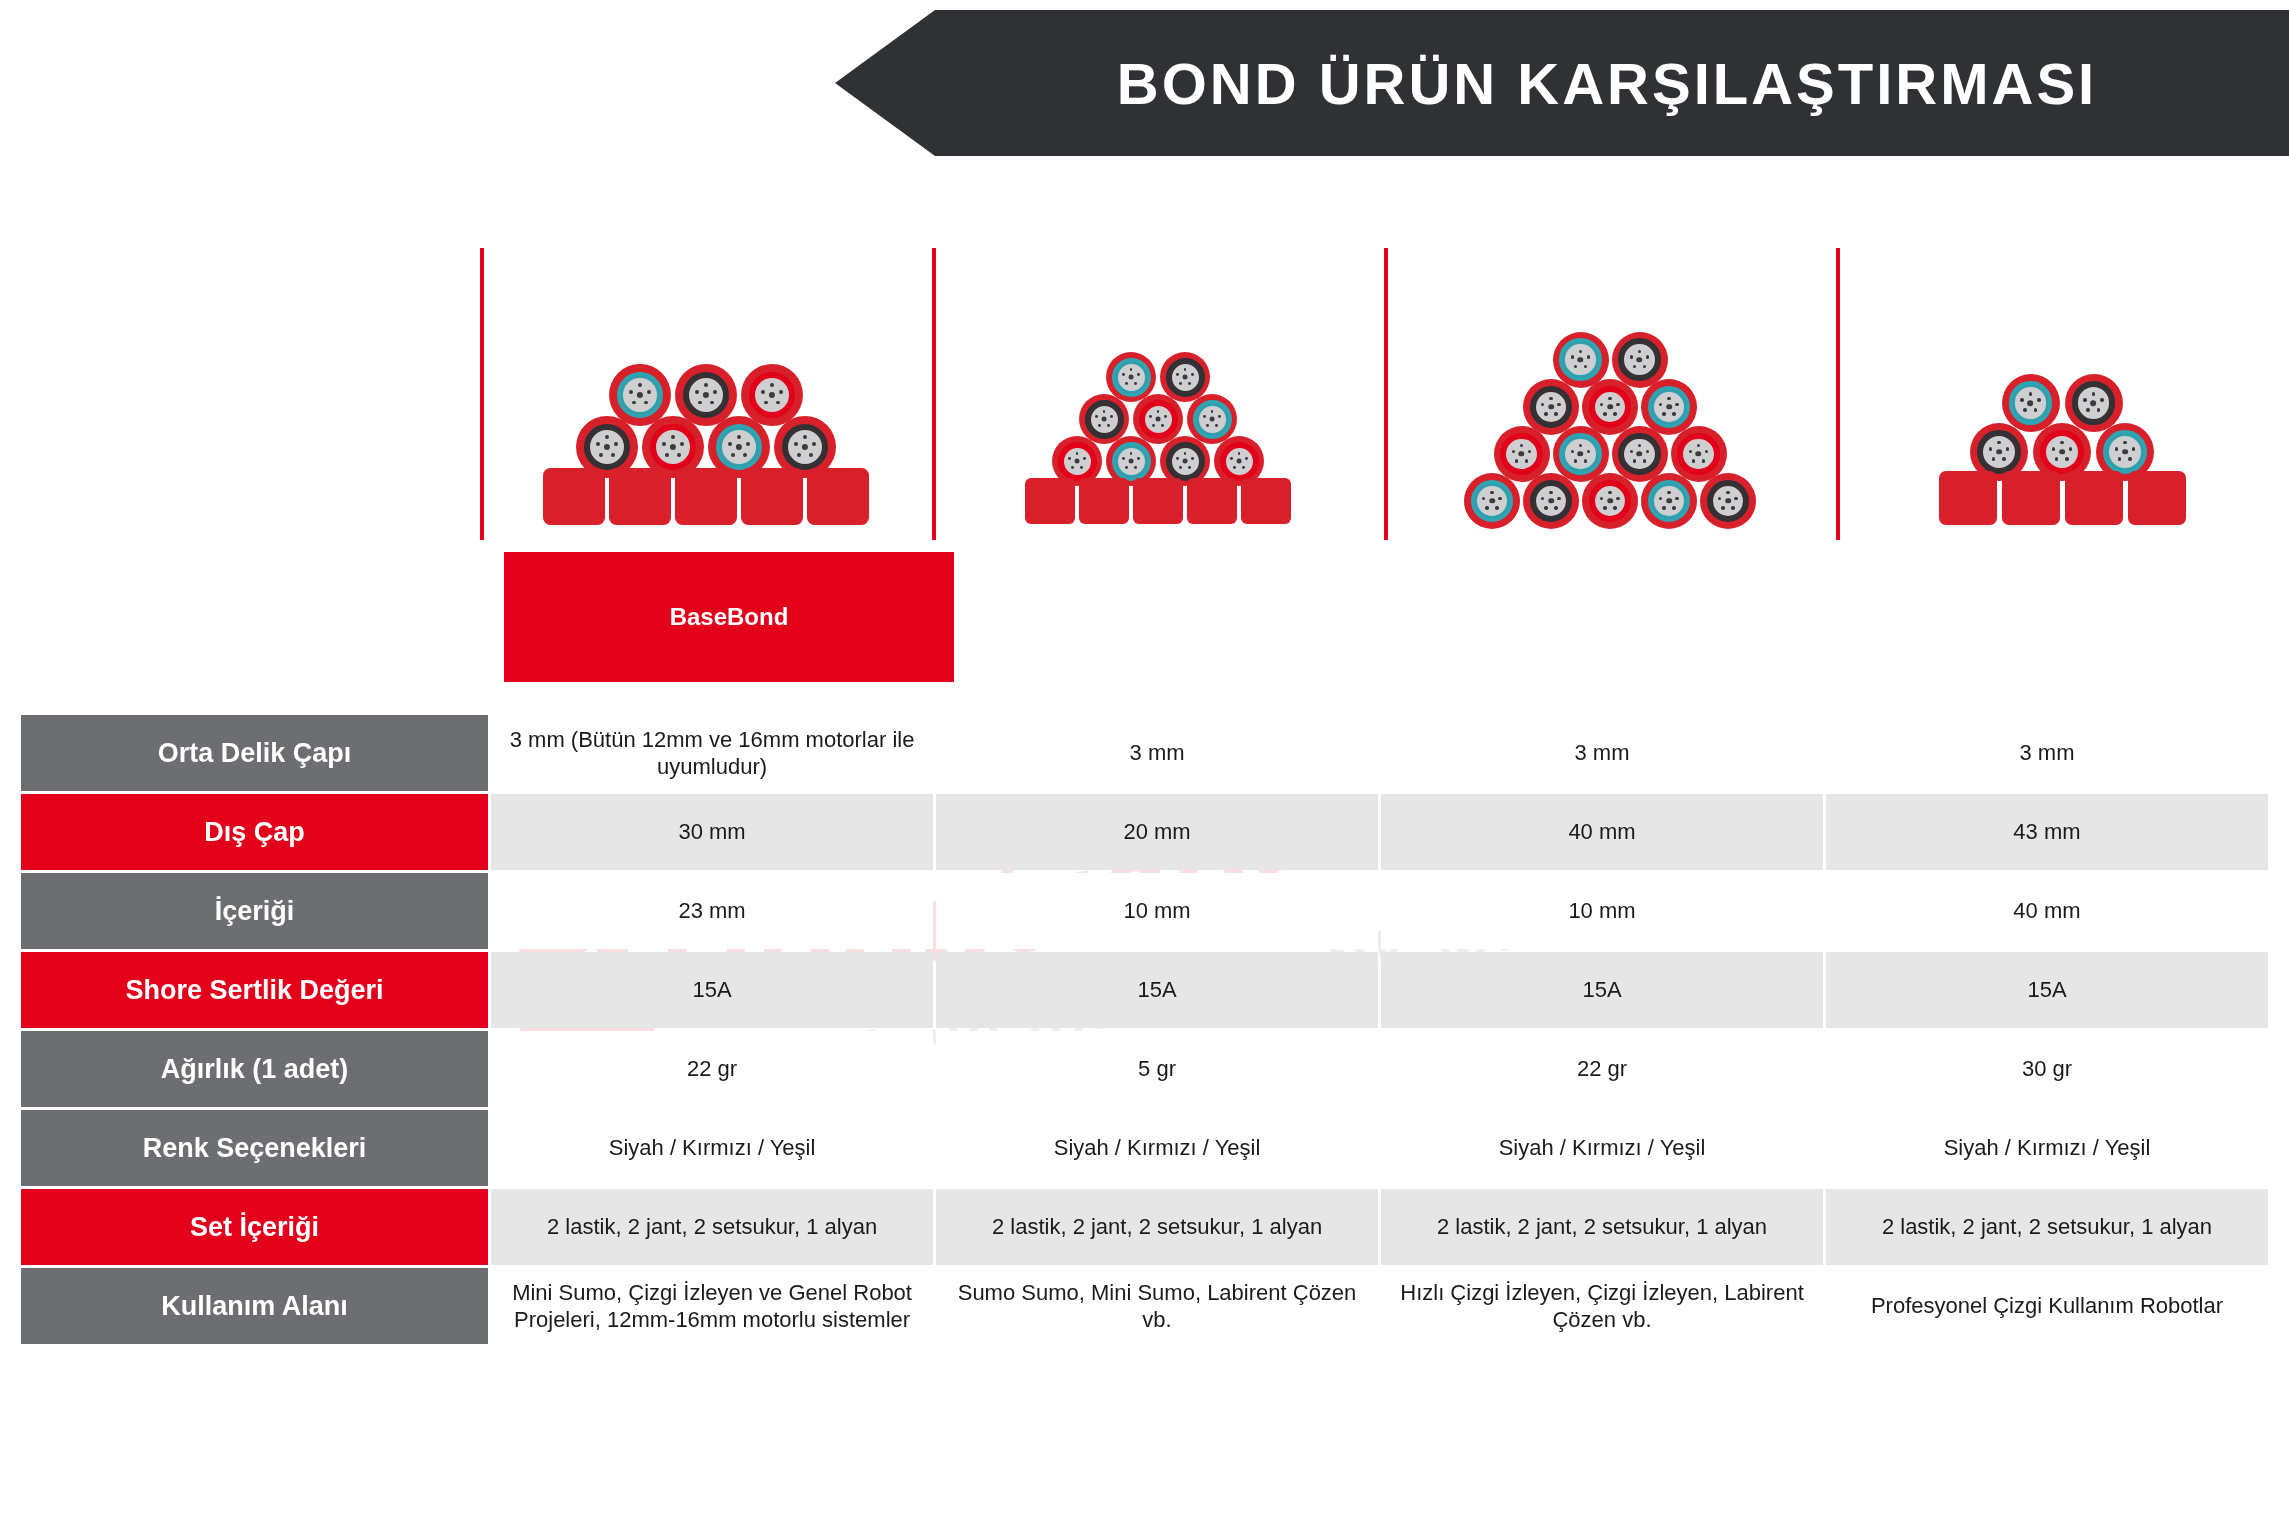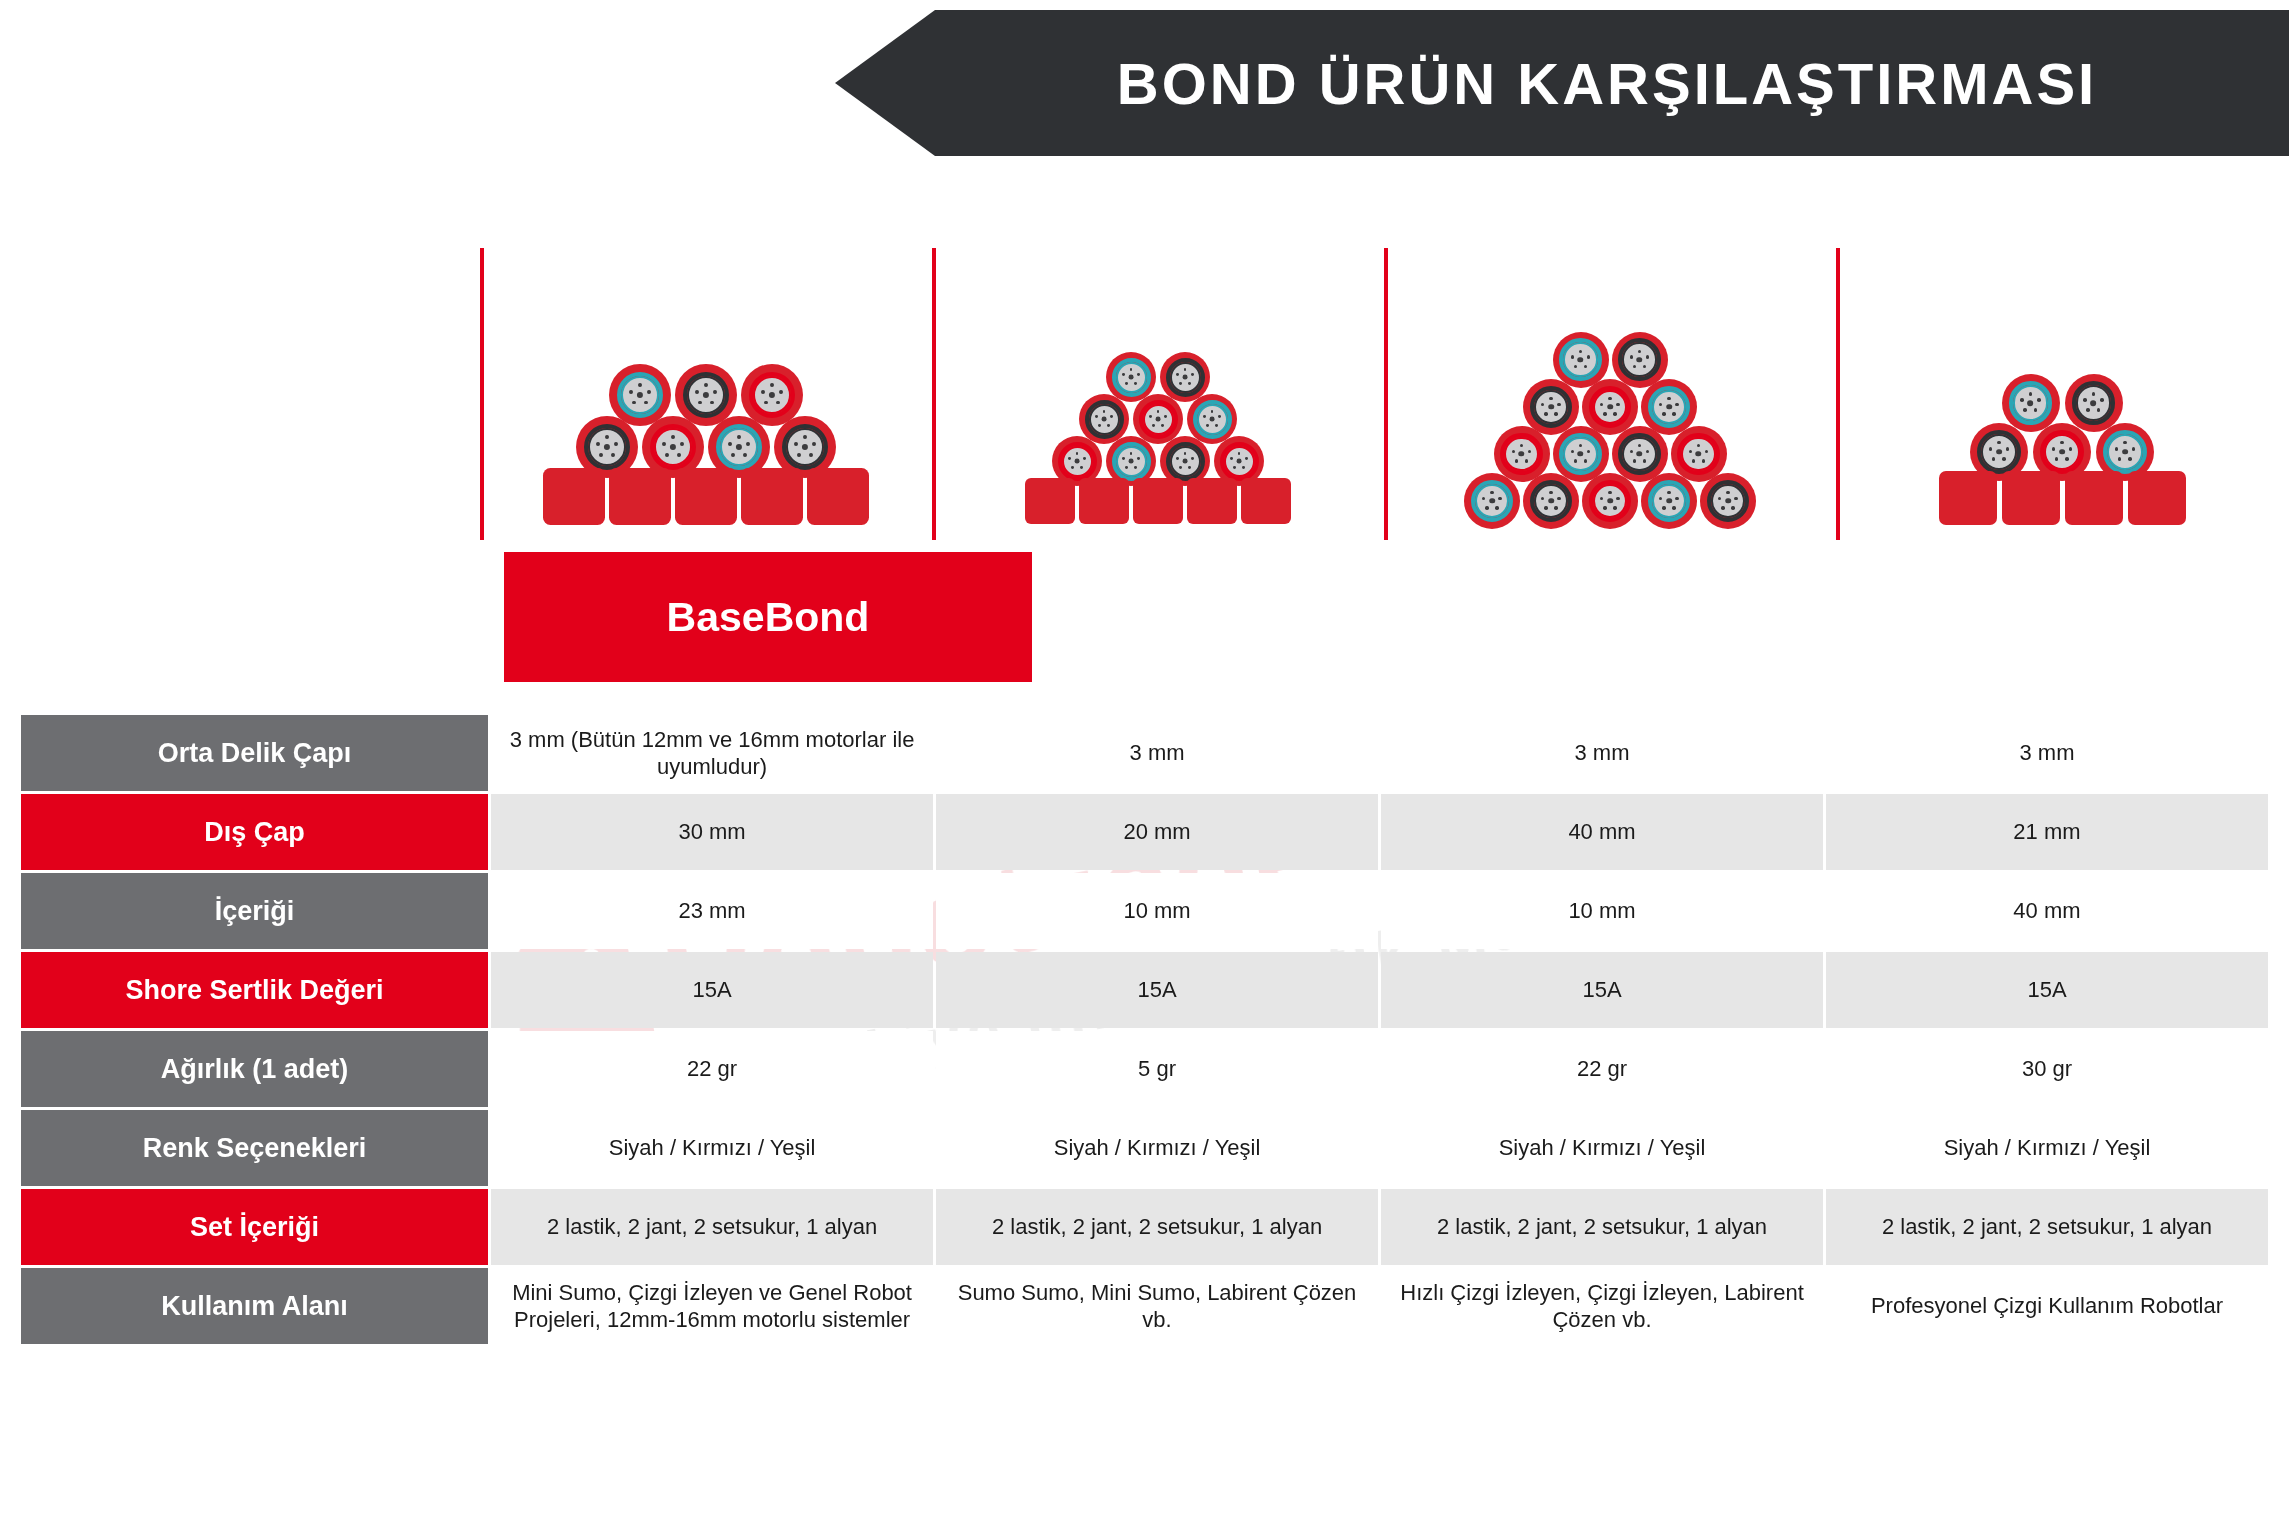--- a/index.html
+++ b/index.html
@@ -115,28 +115,28 @@
   
   .names {
     position: absolute;
     left: 504px;
     top: 552px;
     width: 1785px;
     height: 130px;
     display: flex;
   }
   .name-cell {
-    width: 528px;
+    width: 450px;
     margin-right: 10px;
     background: #e2001a;
     color: #fff;
     display: flex;
     align-items: center;
     justify-content: center;
-    font-size: 41px;
+    font-size: 24px;
     font-weight: bold;
   }
   .name-cell:last-child { margin-right: 0; }
 
   
   table.compare {
     position: absolute;
     left: 18px;
     top: 712px;
     width: 2253px;
@@ -701,21 +701,21 @@
         <td class="val val-white">3 mm (Bütün 12mm ve 16mm motorlar ile uyumludur)</td>
         <td class="val val-white">3 mm</td>
         <td class="val val-white">3 mm</td>
         <td class="val val-white">3 mm</td>
       </tr>
       <tr class="row">
         <td class="rowlabel lab-red">Dış Çap</td>
         <td class="val val-grey">30 mm</td>
         <td class="val val-grey">20 mm</td>
         <td class="val val-grey">40 mm</td>
-        <td class="val val-grey">21 mm</td>
+        <td class="val val-grey">43 mm</td>
       </tr>
       <tr class="row">
         <td class="rowlabel lab-grey">İçeriği</td>
         <td class="val val-white">23 mm</td>
         <td class="val val-white">10 mm</td>
         <td class="val val-white">10 mm</td>
         <td class="val val-white">40 mm</td>
       </tr>
       <tr class="row">
         <td class="rowlabel lab-red">Shore Sertlik Değeri</td>

